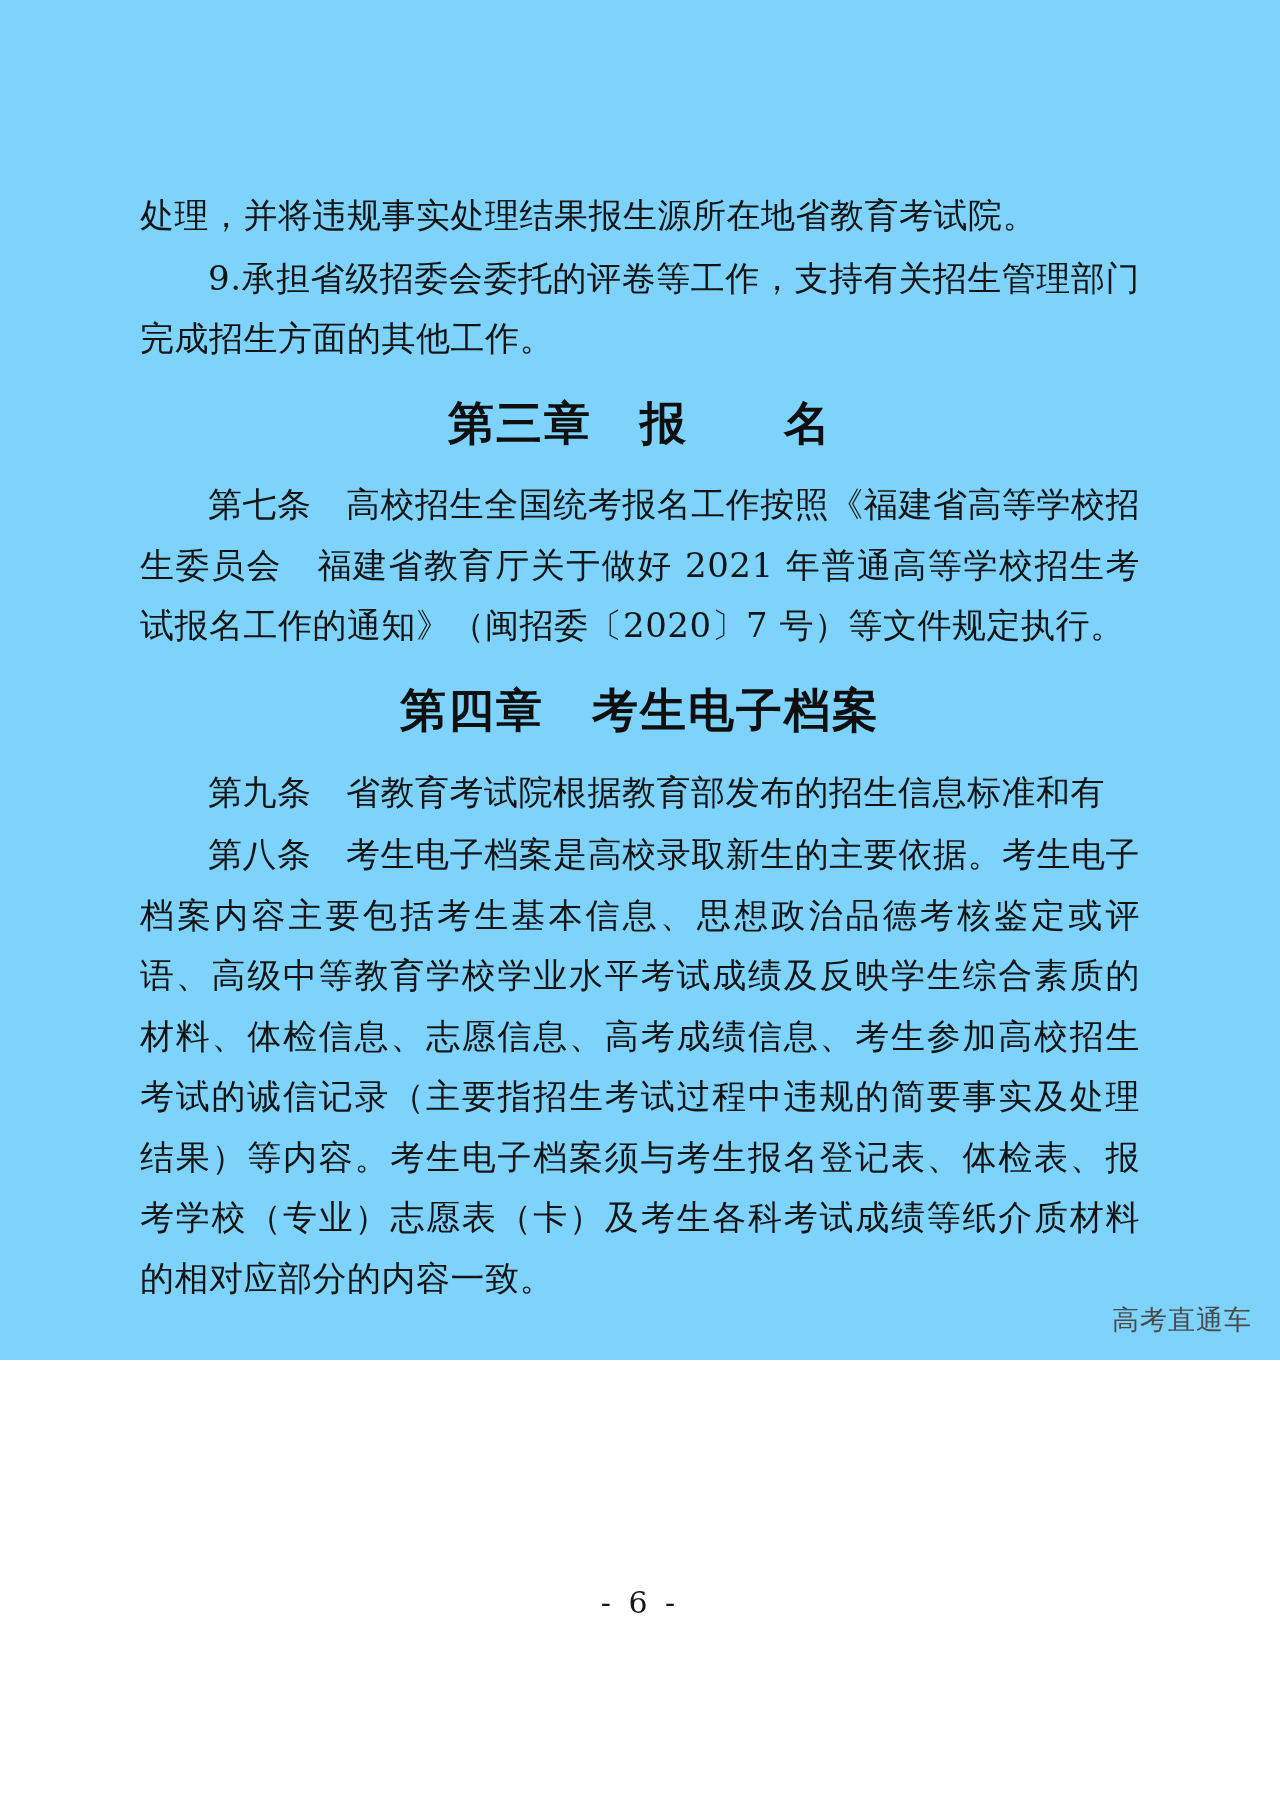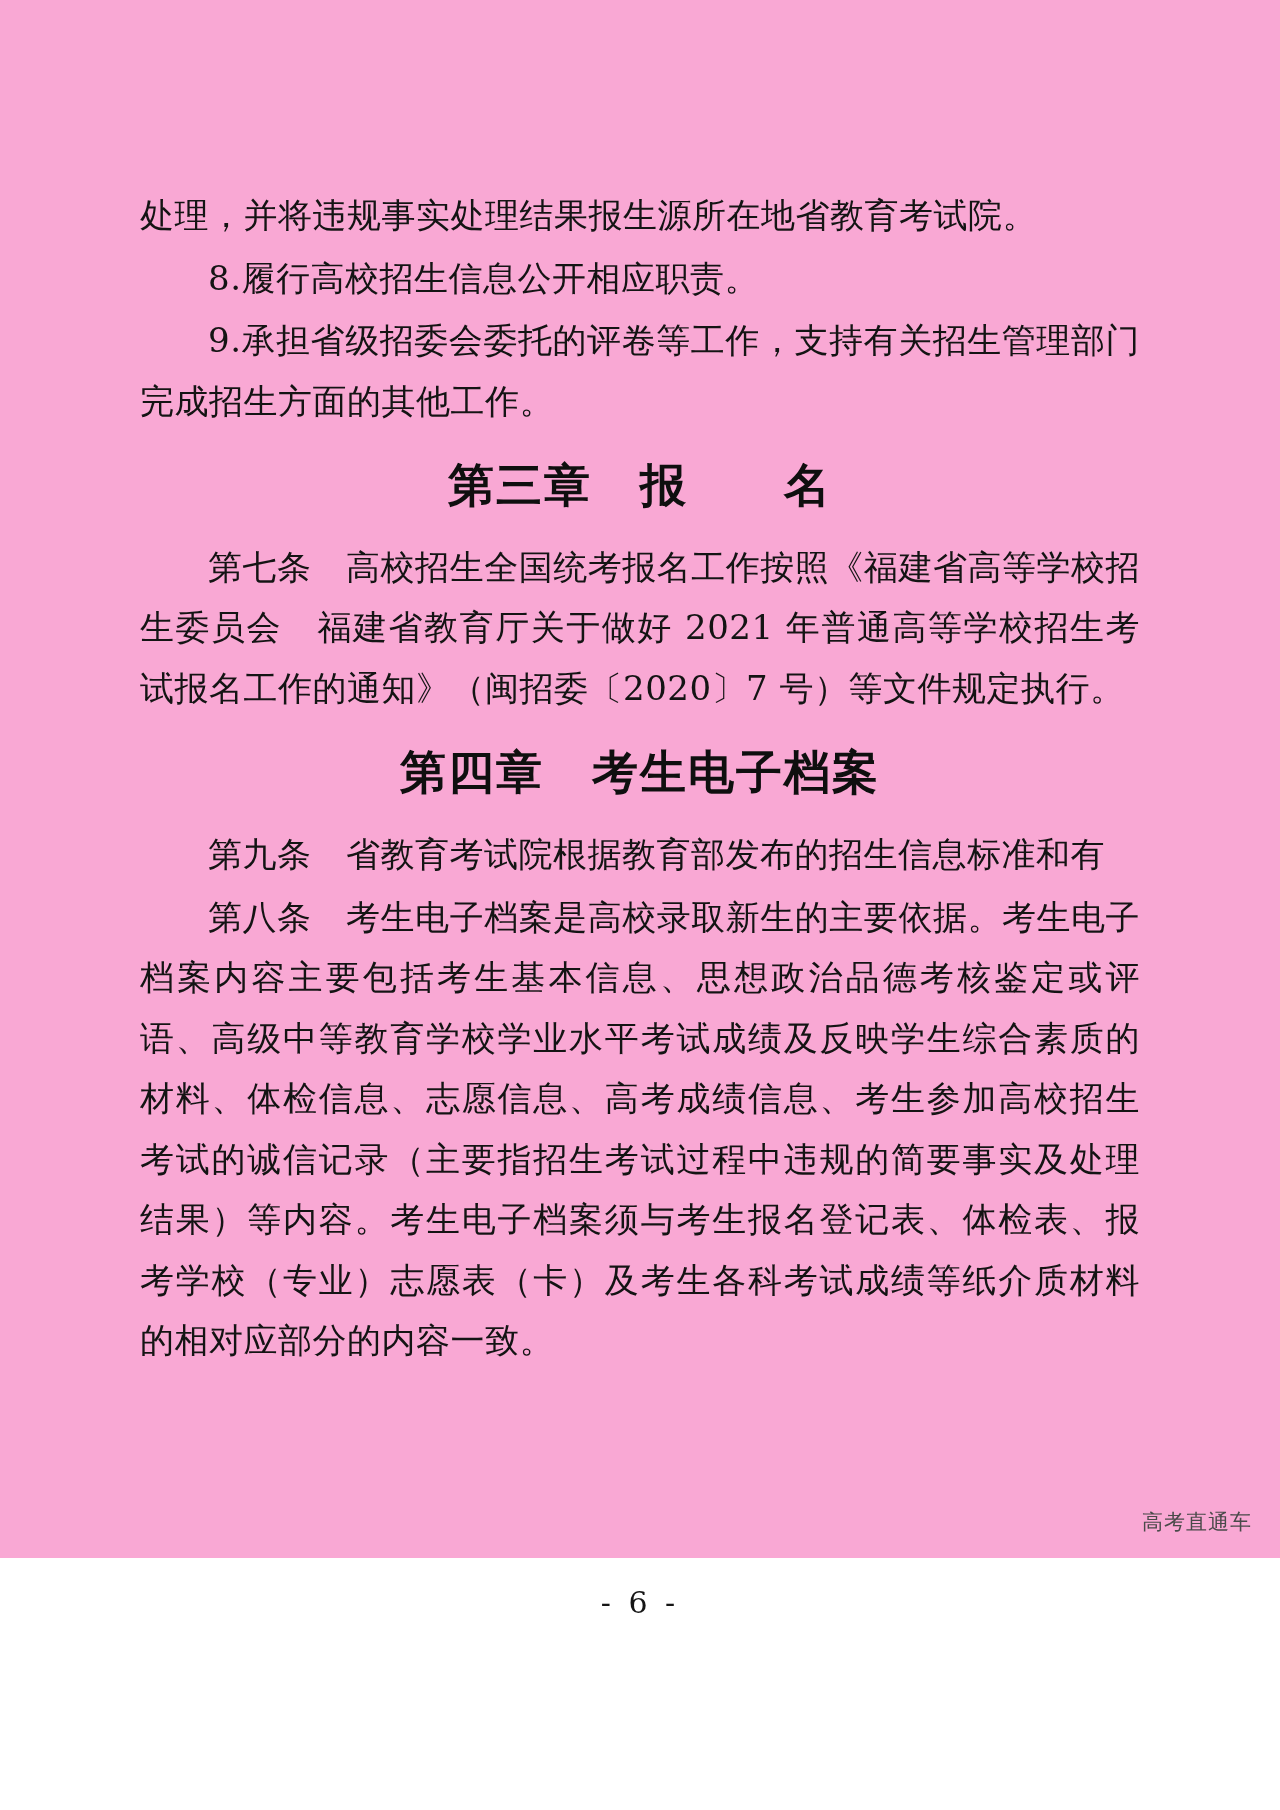--- a/index.html
+++ b/index.html
@@ -13,22 +13,22 @@
     position: relative;
     font-family: "DejaVu Serif", "Liberation Serif", serif;
     color: #1a1a1a;
     overflow: hidden;
   }
   .page {
     position: absolute;
     top: 0;
     left: 0;
     width: 1280px;
-    height: 1558px;
-    background: #f9a8d4;
+    height: 1360px;
+    background: #7dd3fc;
   }
   .content {
     position: absolute;
     left: 140px;
     top: 185px;
     width: 1000px;
   }
   .para {
     font-size: 34px;
     line-height: 1.78;
@@ -60,35 +60,34 @@
     width: 1280px;
     text-align: center;
     font-size: 30px;
     color: #151515;
     letter-spacing: 4px;
   }
   .watermark {
     position: absolute;
     right: 28px;
     bottom: 22px;
-    font-size: 21px;
+    font-size: 27px;
     color: #4a4a4a;
     font-family: "DejaVu Sans", "Liberation Sans", sans-serif;
     letter-spacing: 1px;
   }
 </style>
 </head>
 <body>
 
 <div class="page">
   <div class="content">
 
     <p class="para">处理，并将违规事实处理结果报生源所在地省教育考试院。</p>
 
-    <p class="para indent">8.履行高校招生信息公开相应职责。</p>
 
     <p class="para indent">9.承担省级招委会委托的评卷等工作，支持有关招生管理部门完成招生方面的其他工作。</p>
 
 
     <h2 class="chapter">第三章　报　　名</h2>
 
     <p class="para indent"><span class="art-label">第七条</span><span>　高校招生全国统考报名工作按照《福建省高等学校招生委员会　福建省教育厅关于做好 2021 年普通高等学校招生考试报名工作的通知》（闽招委〔2020〕7 号）等文件规定执行。</span></p>
 
     <h2 class="chapter">第四章　考生电子档案</h2>
 

